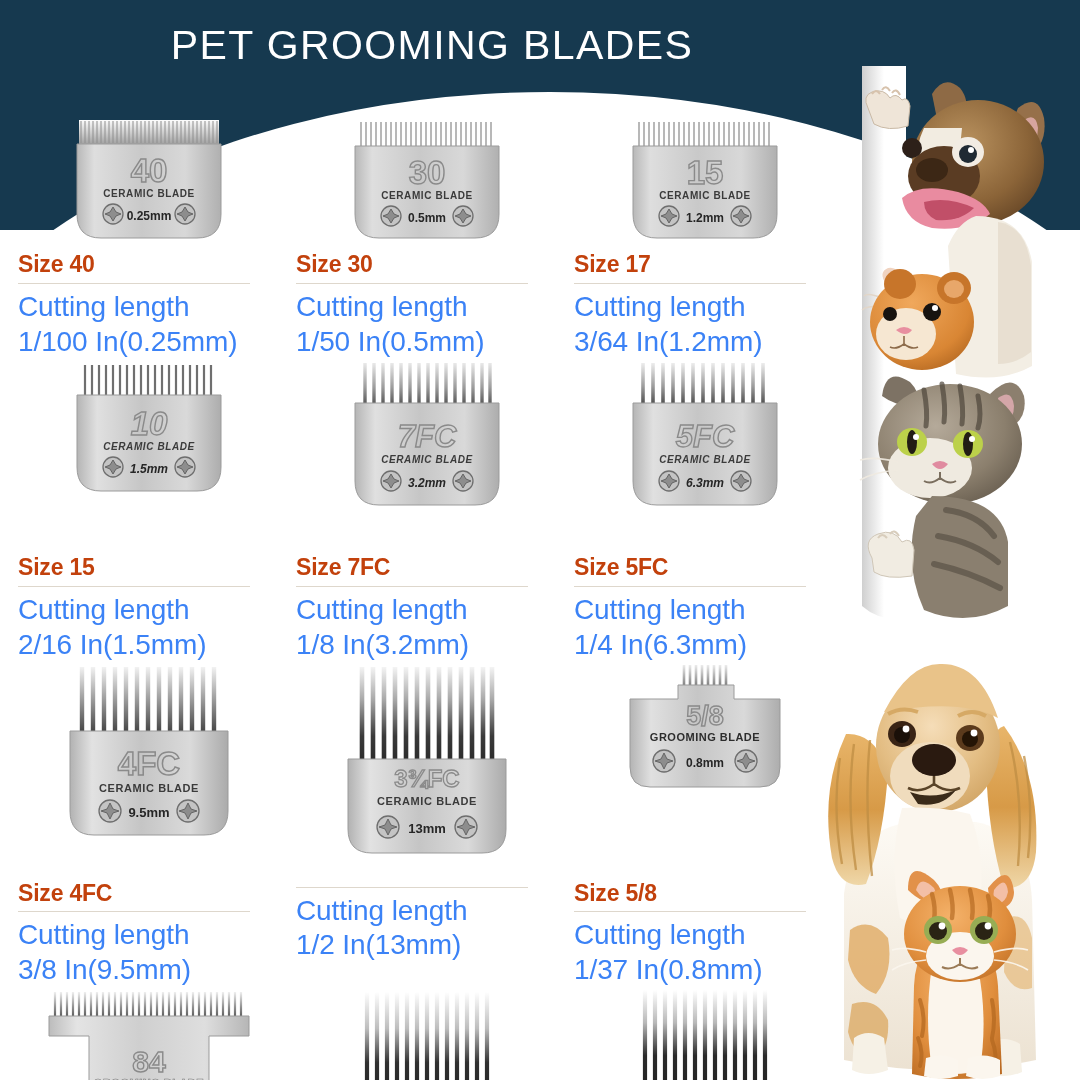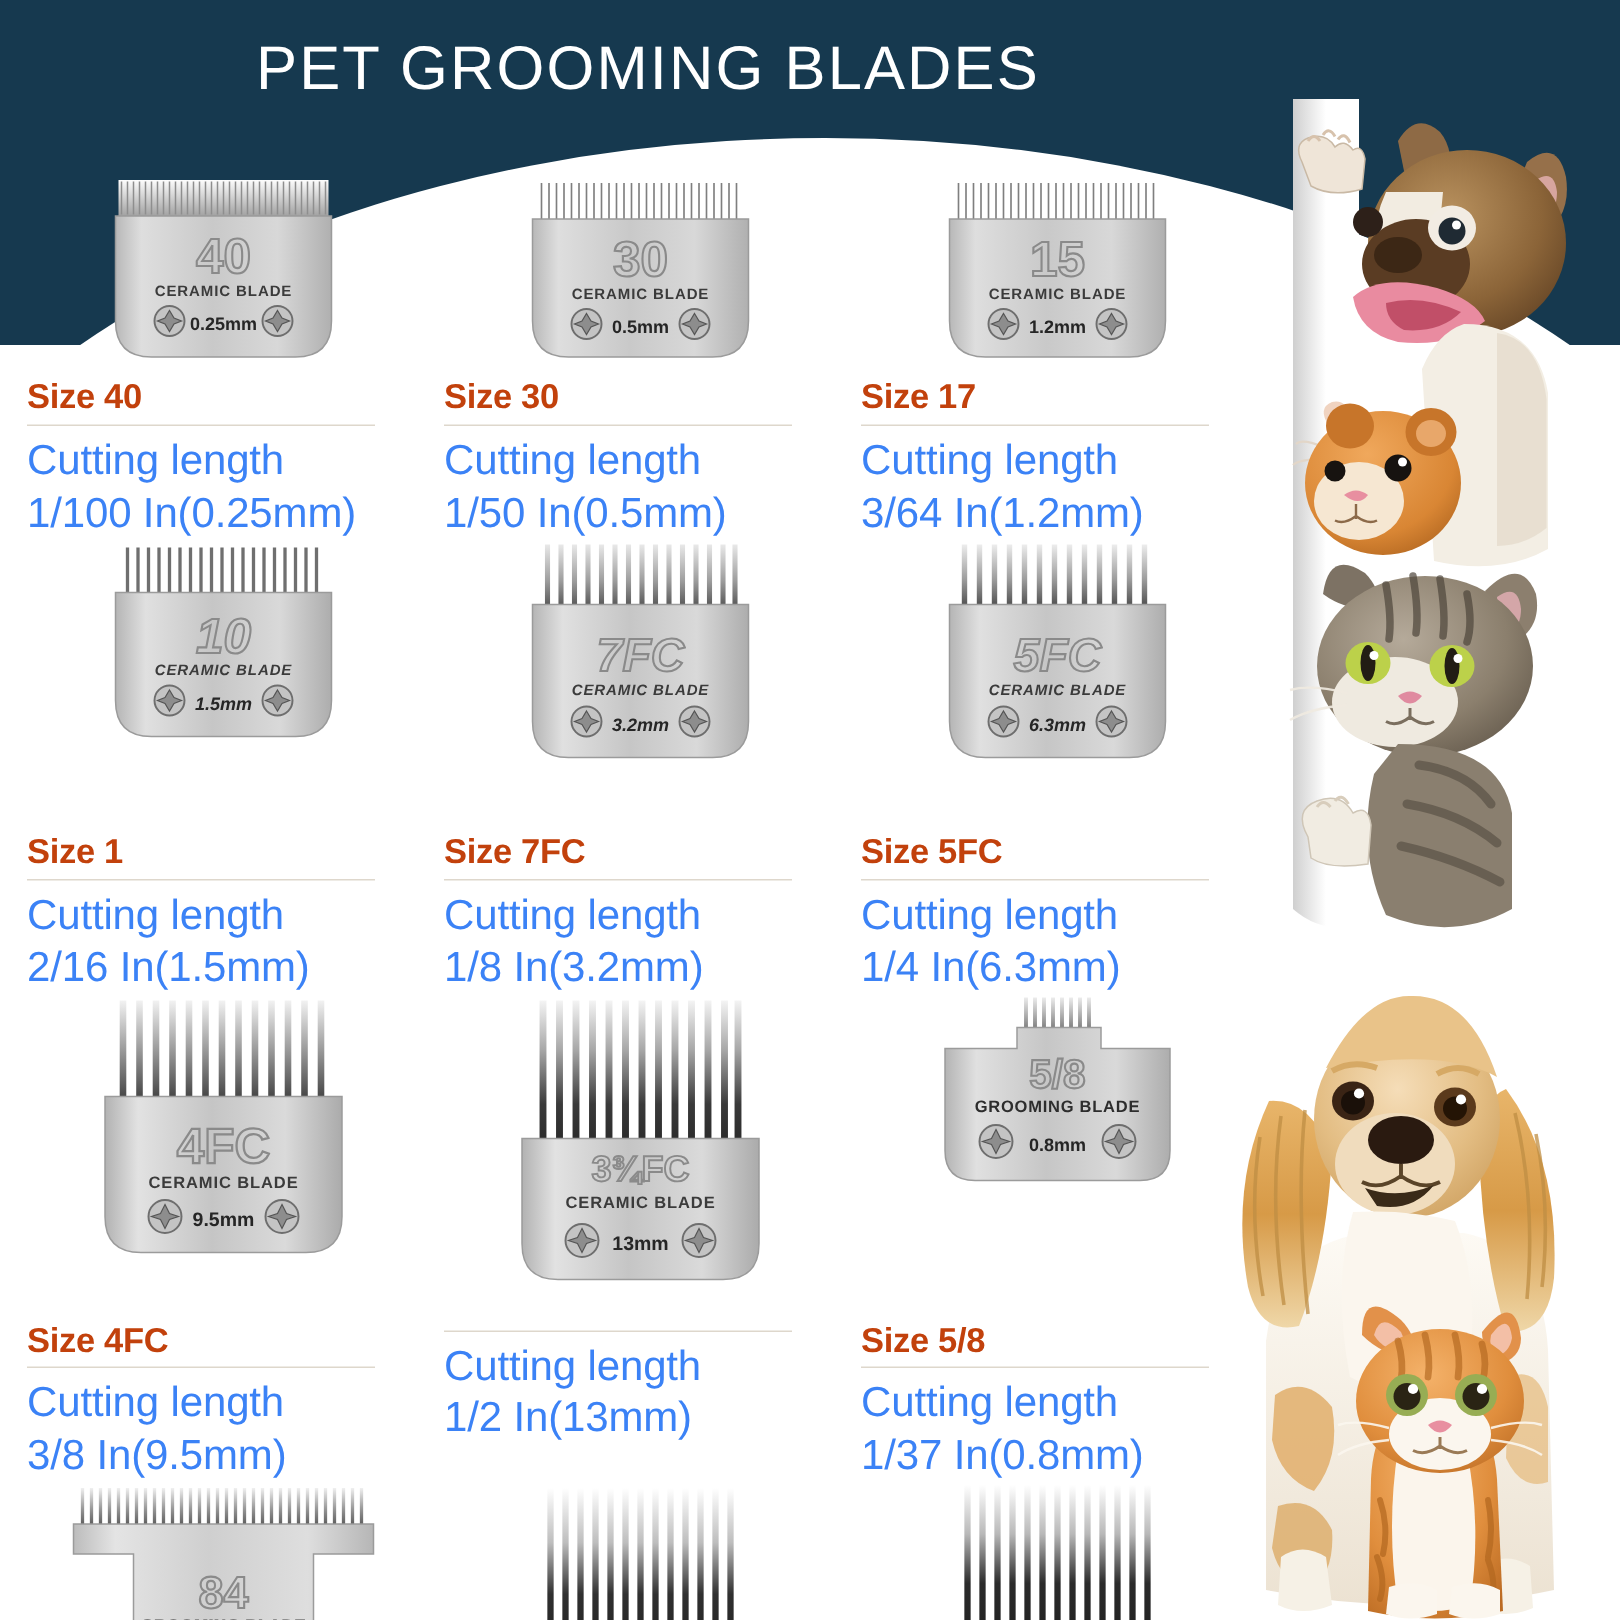--- a/index.html
+++ b/index.html
@@ -238,21 +238,21 @@
             <text x="80" y="91" text-anchor="middle" font-family="'Liberation Sans',sans-serif" font-size="10" font-weight="bold" fill="#3b3b3b" letter-spacing="0.6">CERAMIC BLADE</text>
             <circle cx="44" cy="108" r="10" fill="#c4c4c4" stroke="#6e6e6e" stroke-width="1.3"></circle>
             <path d="M44 101 L47 106 L52 108 L47 110 L44 115 L41 110 L36 108 L41 106 Z" fill="#8d8d8d" stroke="#555" stroke-width="0.8"></path>
             <circle cx="116" cy="108" r="10" fill="#c4c4c4" stroke="#6e6e6e" stroke-width="1.3"></circle>
             <path d="M116 101 L119 106 L124 108 L119 110 L116 115 L113 110 L108 108 L113 106 Z" fill="#8d8d8d" stroke="#555" stroke-width="0.8"></path>
             <text x="80" y="114" text-anchor="middle" font-family="'Liberation Sans',sans-serif" font-size="12" font-weight="bold" fill="#262626">1.5mm</text>
           </svg>
         </div>
       </div>
       <div class="info">
-        <div class="size-label">Size 1</div>
+        <div class="size-label">Size 15</div>
         <div class="rule"></div>
         <div class="cut-line">Cutting length</div>
         <div class="cut-line">2/16 In(1.5mm)</div>
       </div>
     </div>
 
     <div class="cell">
       <div class="blade-stage mid">
         <div class="blade">
           <svg width="160" height="150" viewBox="0 0 160 150">

